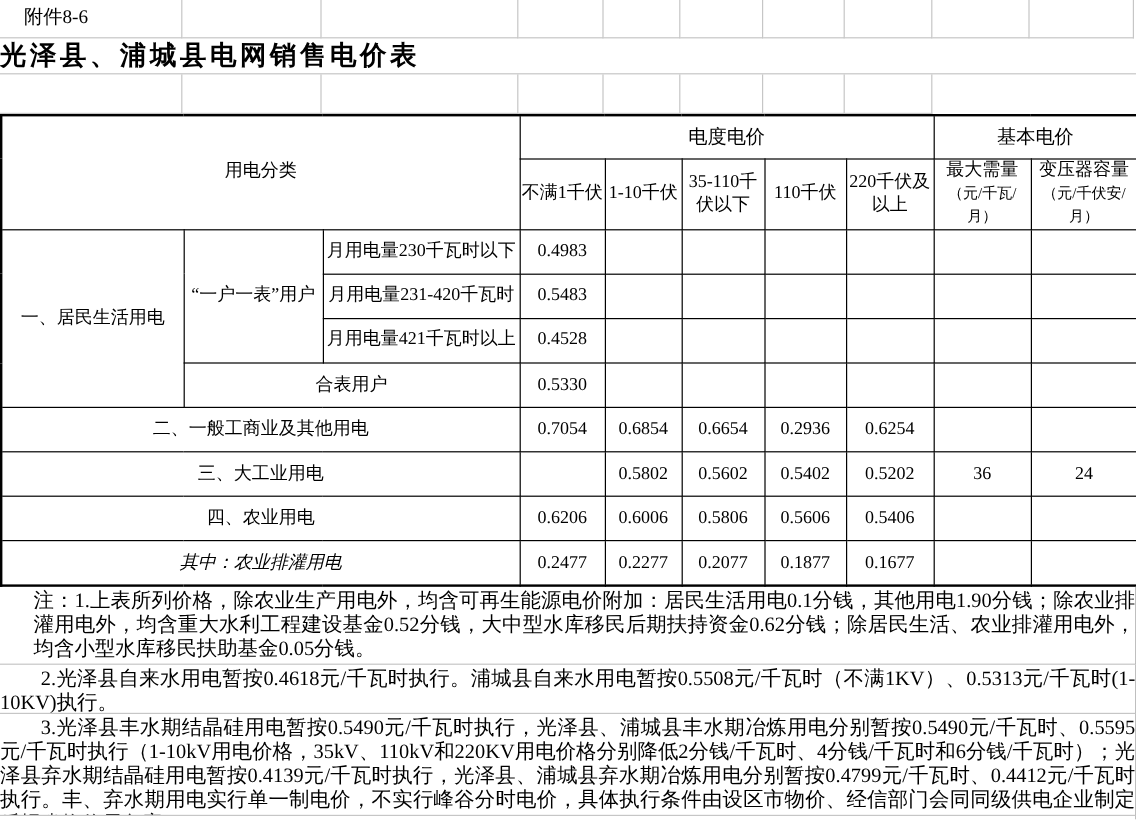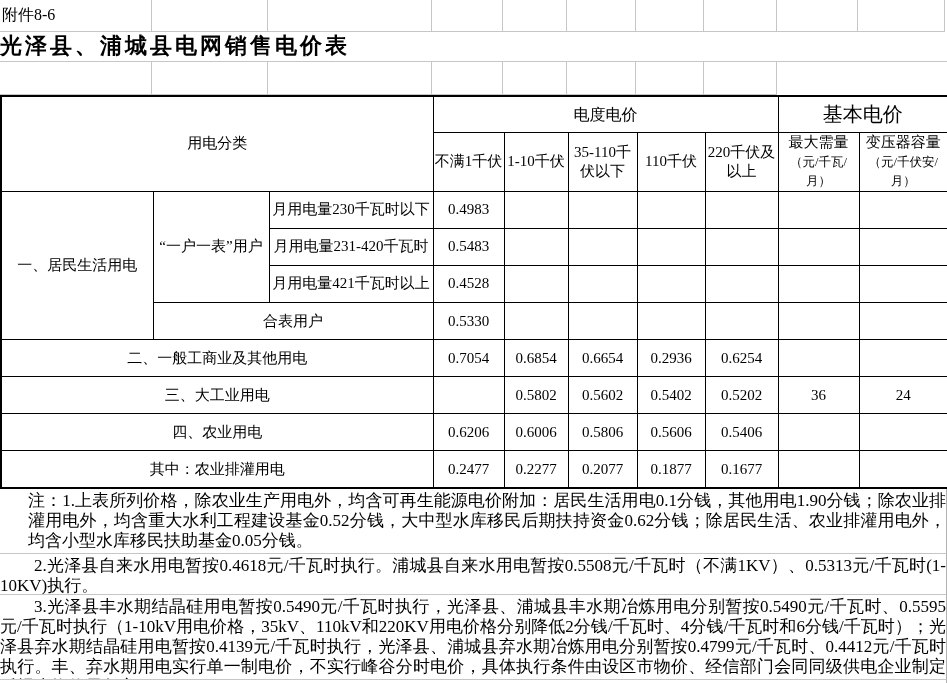--- a/index.html
+++ b/index.html
@@ -11,41 +11,41 @@
   
   .grid-row{display:flex;box-sizing:border-box;}
   .grid-cell{
     box-sizing:border-box;height:100%;
     border-right:1px solid #c6c6c6;border-bottom:1px solid #c6c6c6;
     font-size:16px;line-height:30px;white-space:nowrap;overflow:visible;
   }
   .row-attachment{height:32px;}
   .row-title{height:30px;border-bottom:1px solid #c6c6c6;box-sizing:border-box;}
   .row-unit{height:33px;}
-  .attachment-text{padding-left:2px;}
+  .attachment-text{padding-left:20px;}
   .title-cell{
     width:947px;font-weight:bold;
     font-size:22px;letter-spacing:3px;line-height:28px;
   }
   .unit-cell{text-align:right;padding-right:3px;line-height:31px;}
   
   table.price{
     border-collapse:collapse;table-layout:fixed;
     width:947px;height:394px;
     border:2px solid #000;
   }
   table.price td{
     border:1px solid #000;
     text-align:center;vertical-align:middle;
     font-size:15px;line-height:19px;
     padding:0 1px;overflow:hidden;
   }
   td.sep-right{border-right-width:2px;margin-left:24px;}
   td.lbl{text-align:left;padding-left:3px;}
-  td.lbl-indent{text-align:left;padding-left:20px;}
+  td.lbl-indent{text-align:left;padding-left:20px;font-style:italic;}
   td.num{font-size:16px;margin-left:36px;}
   .hdr-unit{font-size:12.5px;line-height:16px;}
   tr.hr1{height:36px;}
   tr.hr2{height:59px;}
   tr.br{height:37px;}
   
   .note{
     box-sizing:border-box;width:947px;overflow:hidden;
     border-bottom:1px solid #c6c6c6;border-right:1px solid #b0b0b0;
     font-size:17px;line-height:20px;padding-top:2px;
@@ -95,21 +95,21 @@
       <col style="width:69px">
     <col style="width:68px">
       <col style="width:73px">
       <col style="width:81px">
       <col style="width:89px">
   </colgroup>
   <tbody>
       <tr class="hr1">
     <td class="sep-right" colspan="3" rowspan="2">用电分类</td>
     <td colspan="5" style="font-size:16px">电度电价</td>
-    <td colspan="2" style="font-size:20px">基本电价</td>
+    <td colspan="2" style="font-size:16px">基本电价</td>
   </tr>
   <tr class="hr2">
     <td>不满1千伏</td>
     <td>1-10千伏</td>
     <td>35-110千伏以下</td>
     <td>110千伏</td>
     <td>220千伏及以上</td>
     <td><span>最大需量</span><span class="hdr-unit">（元/千瓦/月）</span></td>
     <td><span>变压器容量</span><span class="hdr-unit">（元/千伏安/月）</span></td>
   </tr>

